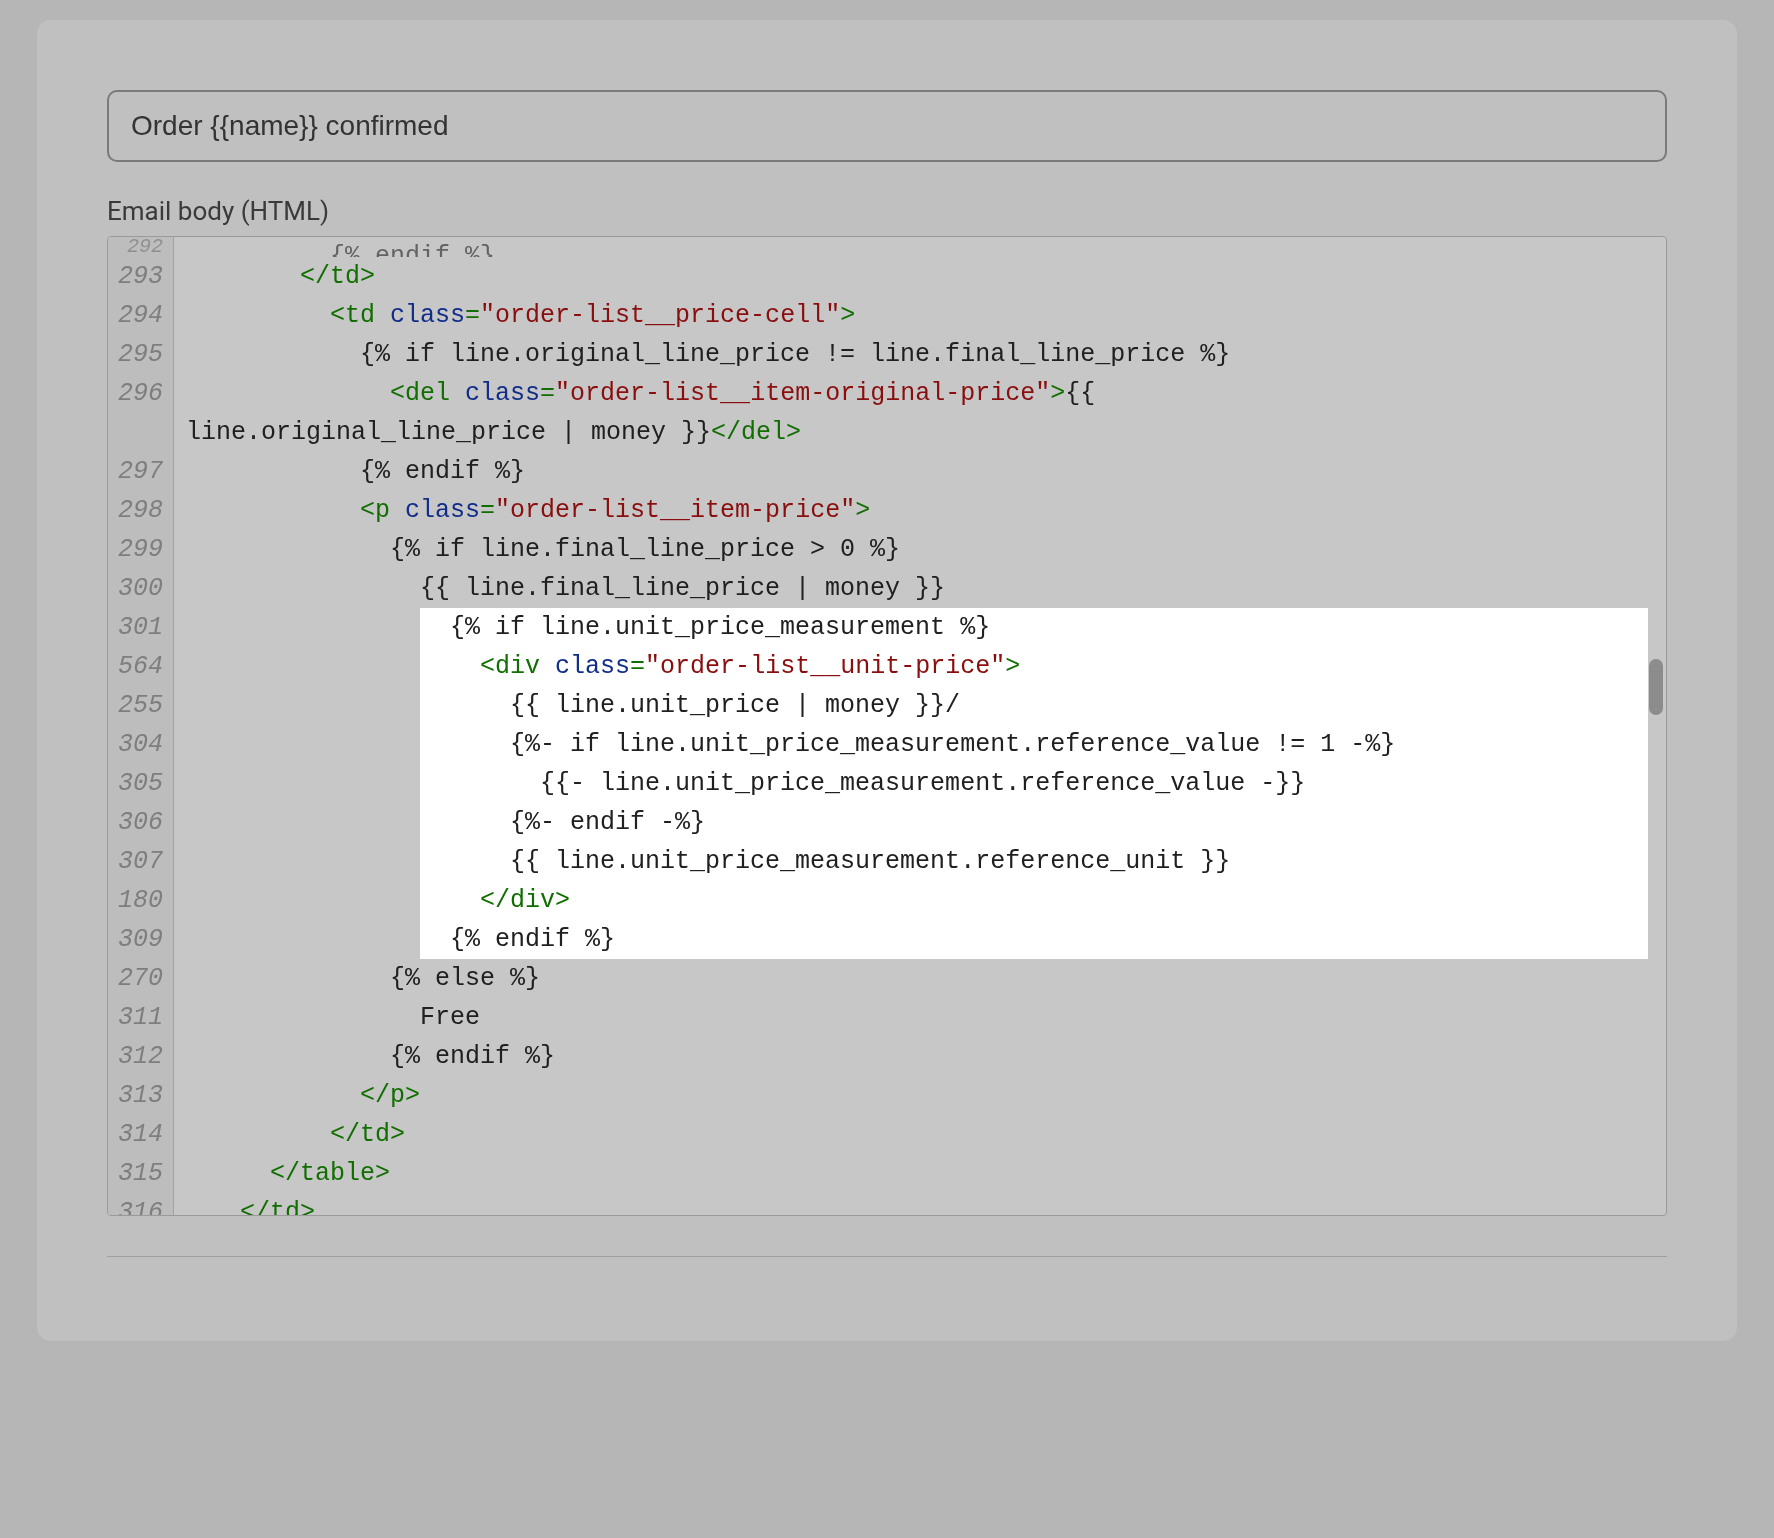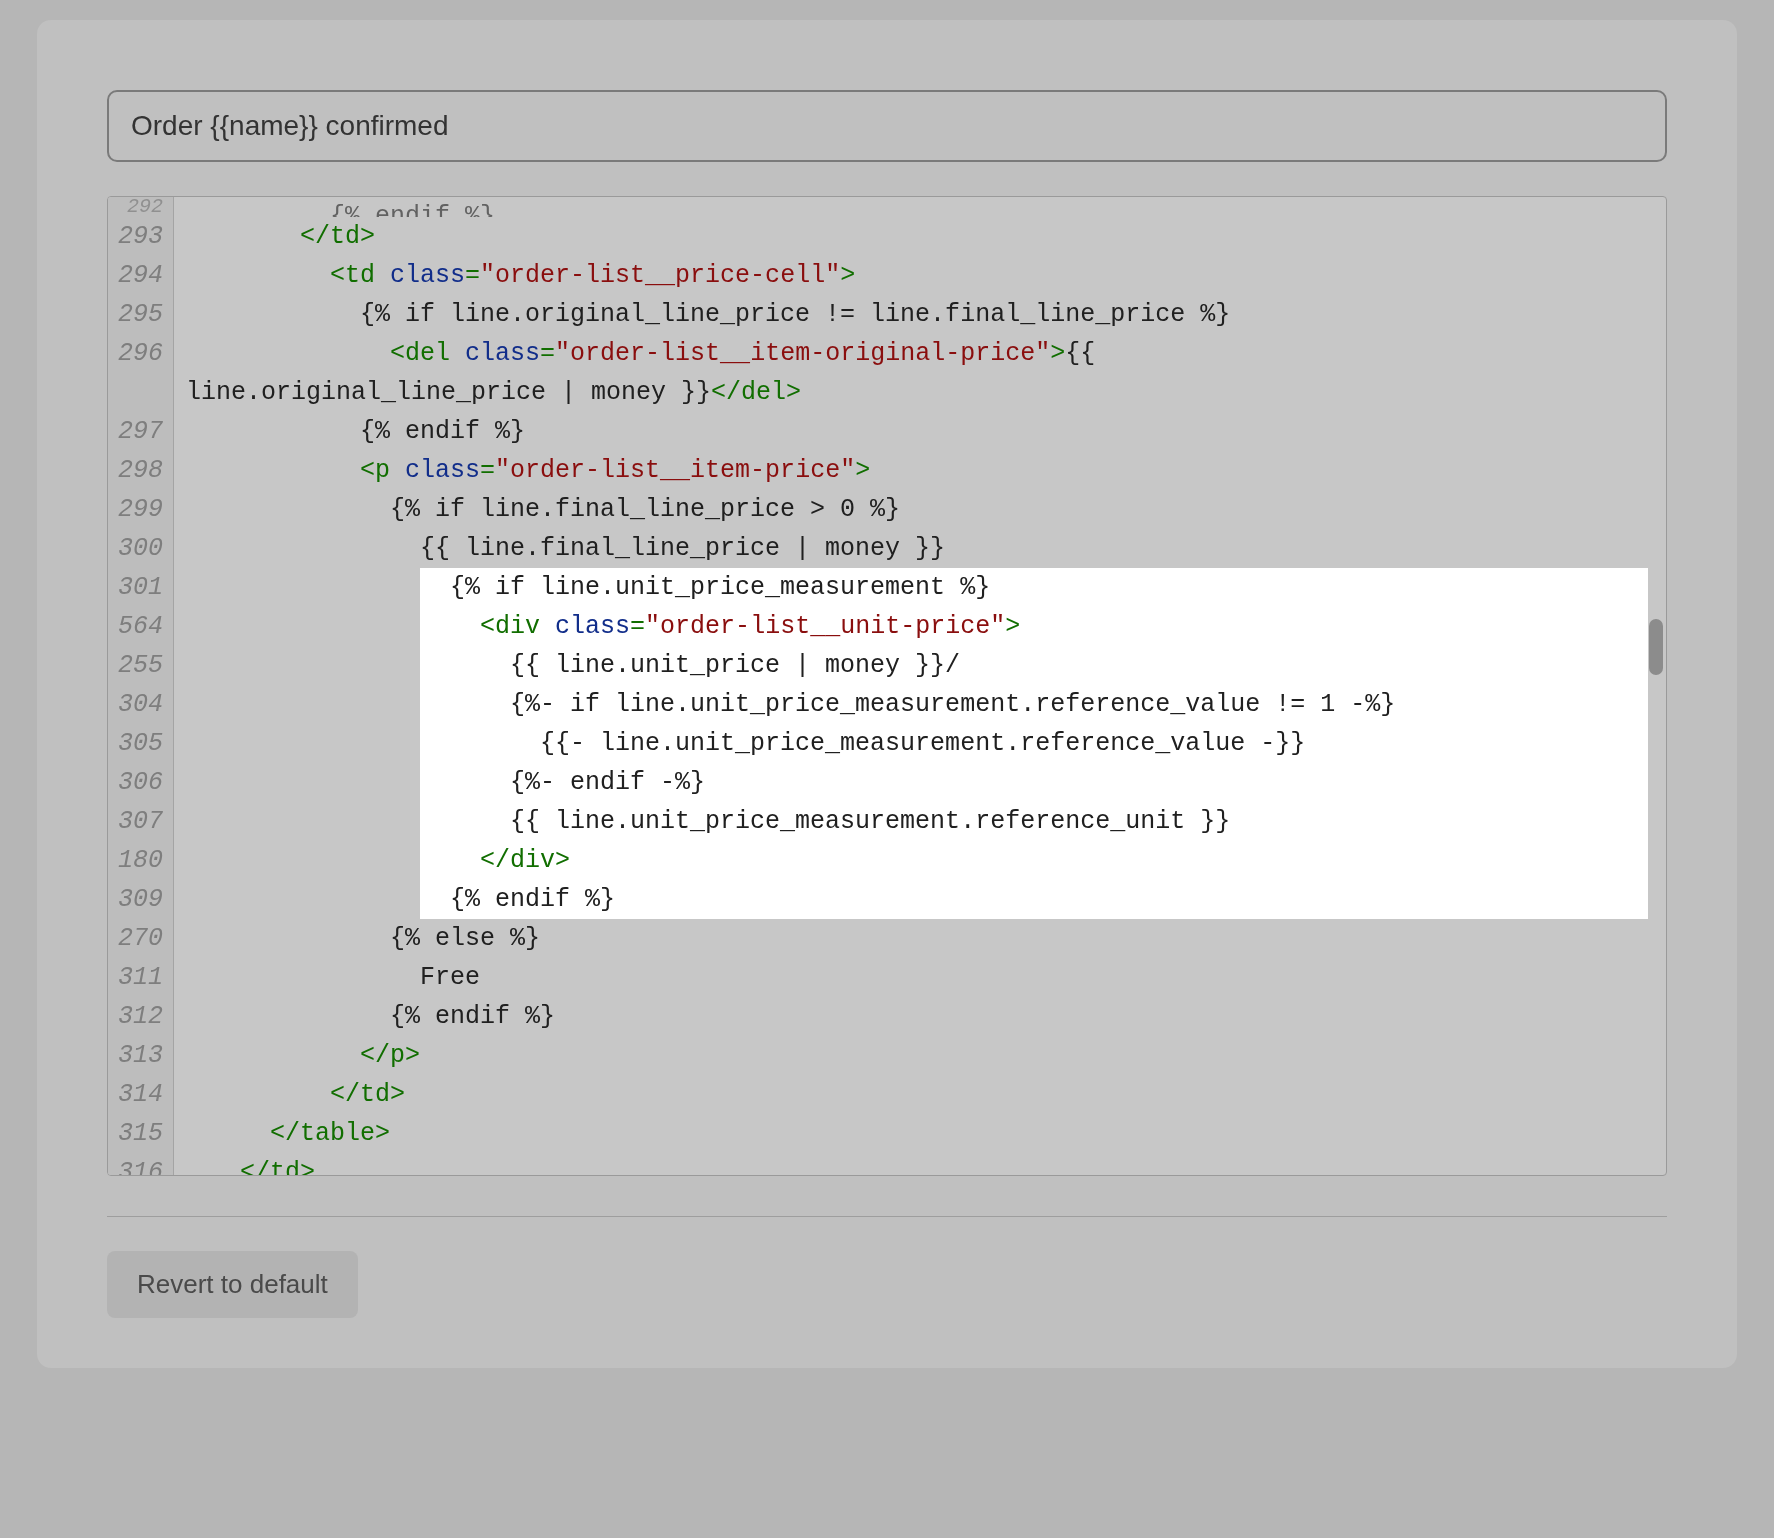--- a/index.html
+++ b/index.html
@@ -108,20 +108,21 @@
   
   .wrap-indent { padding-left: 6px; }
 </style>
 </head>
 <body>
 
 <div class="panel">
 
   <input class="text-input" type="text" value="Order {{name}} confirmed" style="">
 
+  <div class="field-label">Email body (HTML)</div>
 
   <div class="code-editor">
     <div class="code-scroll">
       <div class="gutter" id="gutter">
           <div class="" style="height: 20px; line-height: 20px; overflow: hidden; font-size: 20px; opacity: 0.7;">292</div>
           <div>293</div>
           <div>294</div>
           <div>295</div>
           <div>296</div>
           <div></div>
@@ -148,15 +149,14 @@
         </div>
       <div class="codelines" id="codelines"><div class="row row0"><span class="txt"><span class="plain">          {% endif %}</span></span></div><div class="row"><span class="txt"><span class="tag">        &lt;/td&gt;</span></span></div><div class="row"><span class="txt"><span class="plain">          </span><span class="tag">&lt;td </span><span class="attr">class</span><span class="tag">=</span><span class="str">"order-list__price-cell"</span><span class="tag">&gt;</span></span></div><div class="row"><span class="txt"><span class="plain">            {% if line.original_line_price != line.final_line_price %}</span></span></div><div class="row"><span class="txt"><span class="plain">              </span><span class="tag">&lt;del </span><span class="attr">class</span><span class="tag">=</span><span class="str">"order-list__item-original-price"</span><span class="tag">&gt;</span><span class="plain">{{ </span></span></div><div class="row"><span class="txt wrap-indent"><span class="plain">line.original_line_price | money }}</span><span class="tag">&lt;/del&gt;</span></span></div><div class="row"><span class="txt"><span class="plain">            {% endif %}</span></span></div><div class="row"><span class="txt"><span class="plain">            </span><span class="tag">&lt;p </span><span class="attr">class</span><span class="tag">=</span><span class="str">"order-list__item-price"</span><span class="tag">&gt;</span></span></div><div class="row"><span class="txt"><span class="plain">              {% if line.final_line_price &gt; 0 %}</span></span></div><div class="row"><span class="txt"><span class="plain">                {{ line.final_line_price | money }}</span></span></div><div class="row"><div class="hl" style="left: 240px; right: 18px;"></div><span class="txt"><span class="plain">                  {% if line.unit_price_measurement %}</span></span></div><div class="row"><div class="hl" style="left: 240px; right: 18px;"></div><span class="txt"><span class="plain">                    </span><span class="tag">&lt;div </span><span class="attr">class</span><span class="tag">=</span><span class="str">"order-list__unit-price"</span><span class="tag">&gt;</span></span></div><div class="row"><div class="hl" style="left: 240px; right: 18px;"></div><span class="txt"><span class="plain">                      {{ line.unit_price | money }}/</span></span></div><div class="row"><div class="hl" style="left: 240px; right: 18px;"></div><span class="txt"><span class="plain">                      {%- if line.unit_price_measurement.reference_value != 1 -%}</span></span></div><div class="row"><div class="hl" style="left: 240px; right: 18px;"></div><span class="txt"><span class="plain">                        {{- line.unit_price_measurement.reference_value -}}</span></span></div><div class="row"><div class="hl" style="left: 240px; right: 18px;"></div><span class="txt"><span class="plain">                      {%- endif -%}</span></span></div><div class="row"><div class="hl" style="left: 240px; right: 18px;"></div><span class="txt"><span class="plain">                      {{ line.unit_price_measurement.reference_unit }}</span></span></div><div class="row"><div class="hl" style="left: 240px; right: 18px;"></div><span class="txt"><span class="plain">                    </span><span class="tag">&lt;/div&gt;</span></span></div><div class="row"><div class="hl" style="left: 240px; right: 18px;"></div><span class="txt"><span class="plain">                  {% endif %}</span></span></div><div class="row"><span class="txt"><span class="plain">              {% else %}</span></span></div><div class="row"><span class="txt"><span class="plain">                Free</span></span></div><div class="row"><span class="txt"><span class="plain">              {% endif %}</span></span></div><div class="row"><span class="txt"><span class="plain">            </span><span class="tag">&lt;/p&gt;</span></span></div><div class="row"><span class="txt"><span class="plain">          </span><span class="tag">&lt;/td&gt;</span></span></div><div class="row"><span class="txt"><span class="plain">      </span><span class="tag">&lt;/table&gt;</span></span></div><div class="row"><span class="txt"><span class="plain">    </span><span class="tag">&lt;/td&gt;</span></span></div></div>
     </div>
     <div class="scrollbar-track">
       <div class="scrollbar-thumb"></div>
     </div>
   </div>
 
   <div class="divider"></div>
 
-  <button class="revert-btn">Revert to default</button>
 
 </div>
 
 </body></html>

